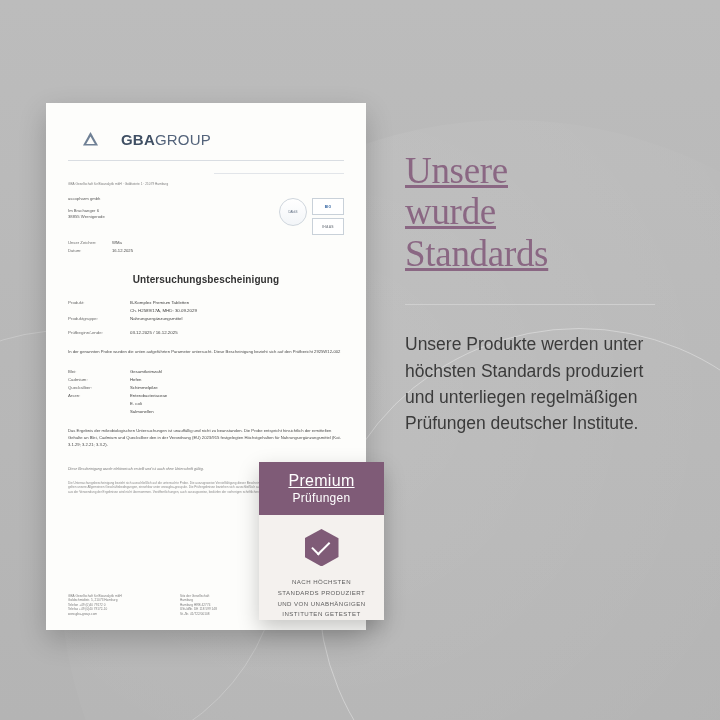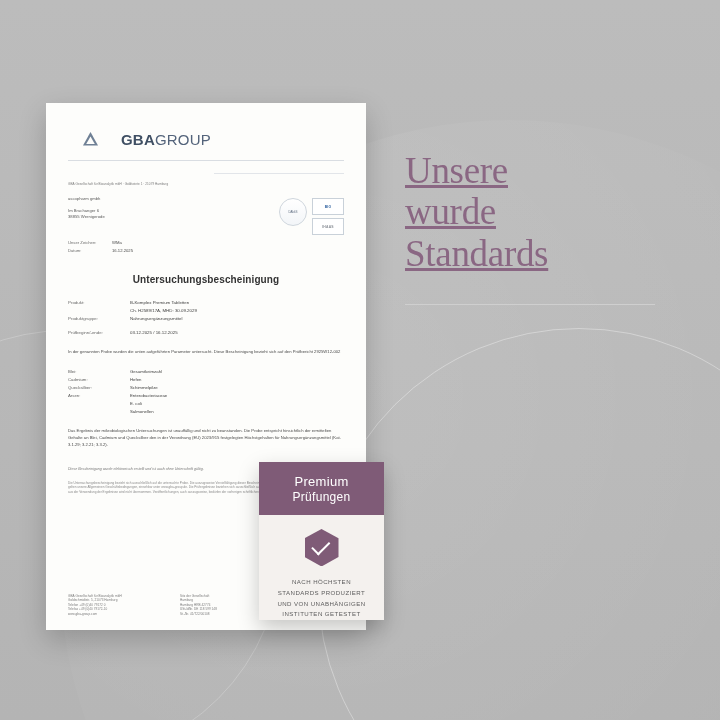--- a/index.html
+++ b/index.html
@@ -230,21 +230,21 @@
   .premium-head {
     height: 53px;
     background: #7f5b77;
     color: #fff;
     display: flex;
     flex-direction: column;
     align-items: center;
     justify-content: center;
     gap: 1px;
   }
-  .premium-head .l1 { font-size: 13px; letter-spacing: .3px; }
+  .premium-head .l1 { font-size: 16px; letter-spacing: .3px; text-decoration: underline; }
   .premium-head .l2 { font-size: 12px; letter-spacing: .3px; }
   .premium-body {
     height: 105px;
     background: #f4f1ee;
     display: flex;
     flex-direction: column;
     align-items: center;
     justify-content: flex-start;
     padding-top: 14px;
     box-sizing: border-box;
@@ -448,14 +448,15 @@
     </div>
   </div>
 
   <div class="right">
     <div class="headline">
       <div>Unsere</div>
       <div>wurde</div>
       <div>Standards</div>
     </div>
     <div class="divider"></div>
+    <div class="body-copy">Unsere Produkte werden unter höchsten Standards produziert und unterliegen regelmäßigen Prüfungen deutscher Institute.</div>
   </div>
 </div>
 
 </body></html>

